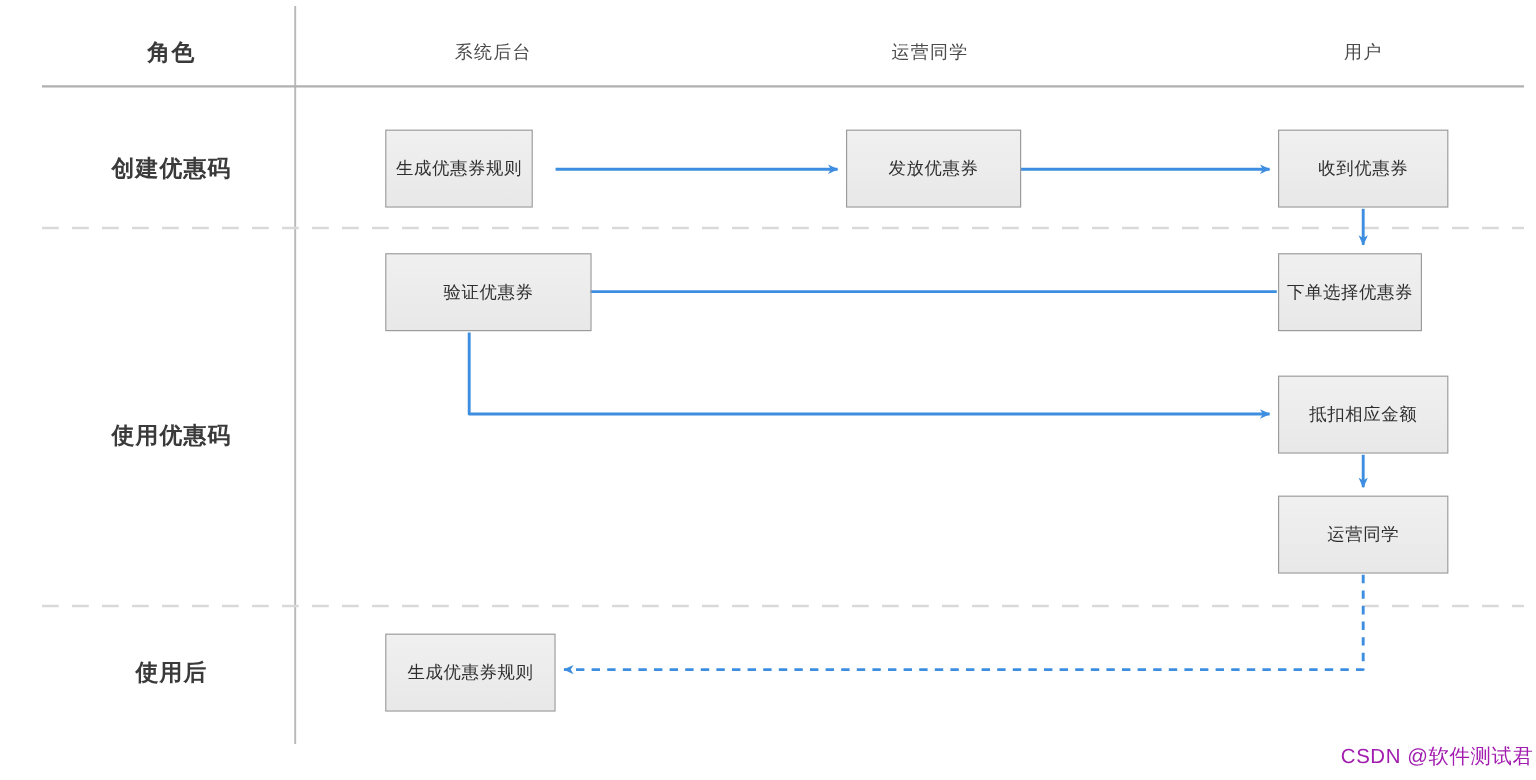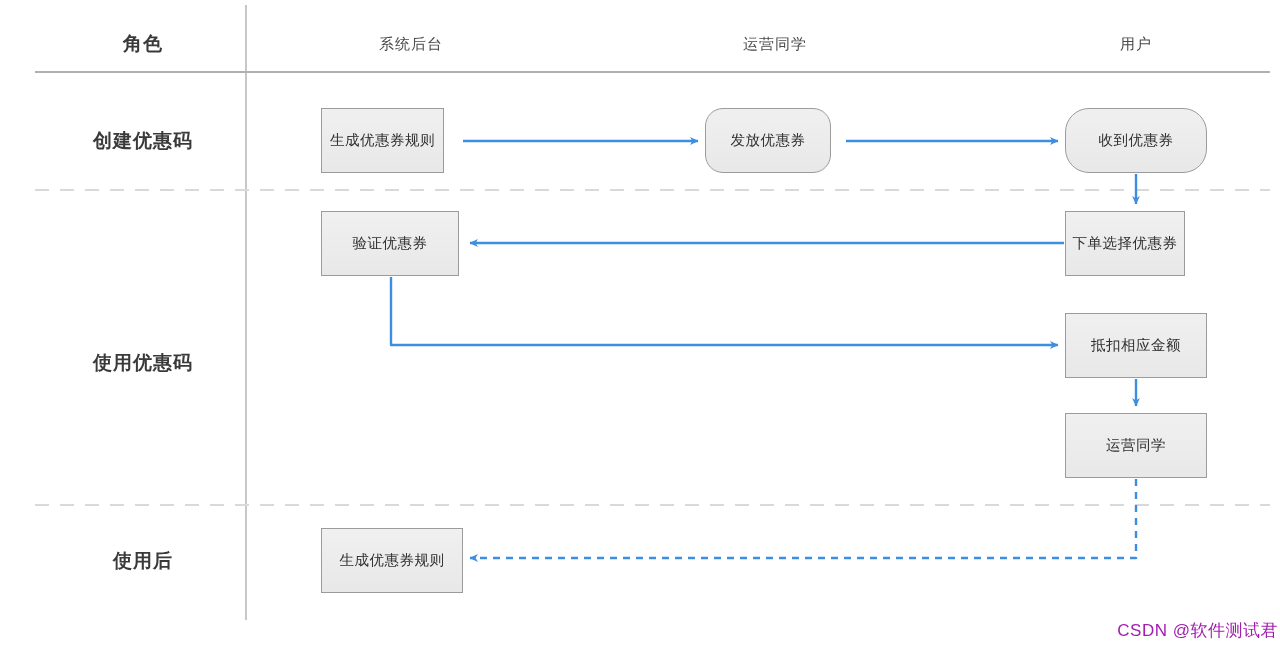--- a/index.html
+++ b/index.html
@@ -81,23 +81,23 @@
 
   <div class="col-header" style="left:411px;top:44px;">系统后台</div>
   <div class="col-header" style="left:775px;top:44px;">运营同学</div>
   <div class="col-header" style="left:1136px;top:44px;">用户</div>
 
   <div class="row-label" style="left:143px;top:141px;">创建优惠码</div>
   <div class="row-label" style="left:143px;top:363px;">使用优惠码</div>
   <div class="row-label" style="left:143px;top:561px;">使用后</div>
 
   <div class="node" style="left:321px;top:108px;width:123px;height:65px;text-align:center;">生成优惠券规则</div>
-  <div class="node" style="left:705px;top:108px;width:126px;height:65px;border-radius:18px;">发放优惠券</div>
-  <div class="node" style="left:1065px;top:108px;width:142px;height:65px;border-radius:24px;">收到优惠券</div>
+  <div class="node" style="left:705px;top:108px;width:146px;height:65px;">发放优惠券</div>
+  <div class="node" style="left:1065px;top:108px;width:142px;height:65px;">收到优惠券</div>
   <div class="node" style="left:1065px;top:211px;width:120px;height:65px;">下单选择优惠券</div>
-  <div class="node" style="left:321px;top:211px;width:138px;height:65px;">验证优惠券</div>
+  <div class="node" style="left:321px;top:211px;width:172px;height:65px;">验证优惠券</div>
   <div class="node" style="left:1065px;top:313px;width:142px;height:65px;">抵扣相应金额</div>
   <div class="node" style="left:1065px;top:413px;width:142px;height:65px;">运营同学</div>
   <div class="node" style="left:321px;top:528px;width:142px;height:65px;">生成优惠券规则</div>
 
   <div class="watermark">CSDN @软件测试君</div>
 
 </div>
 
 </body></html>

